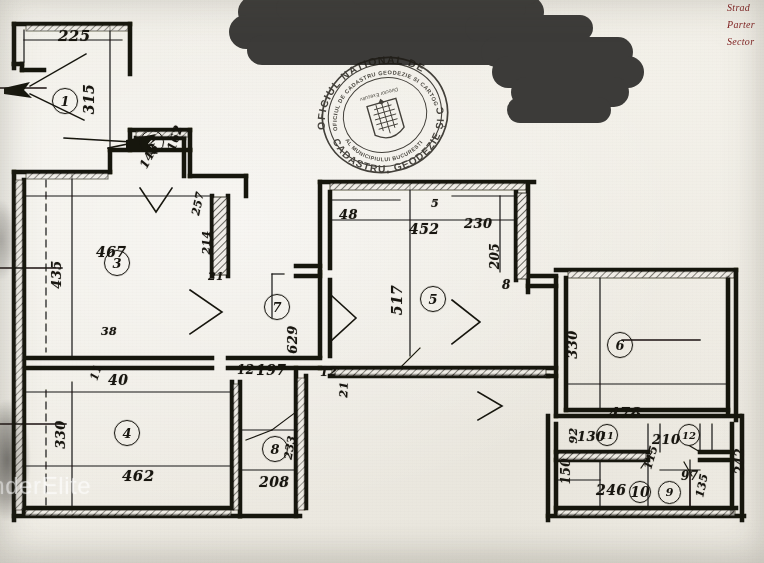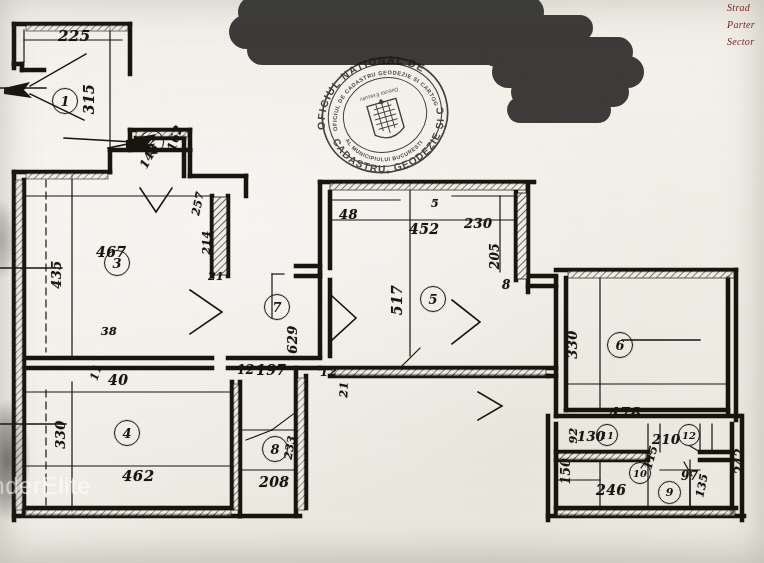--- a/index.html
+++ b/index.html
@@ -424,21 +424,21 @@
 
   <div class="roomnum" style="left:52px;top:88px;">1</div>
   <div class="roomnum" style="left:140px;top:130px;width:22px;height:22px;font-size:12px;">2</div>
   <div class="roomnum" style="left:104px;top:250px;">3</div>
   <div class="roomnum" style="left:114px;top:420px;">4</div>
   <div class="roomnum" style="left:420px;top:286px;">5</div>
   <div class="roomnum" style="left:607px;top:332px;">6</div>
   <div class="roomnum" style="left:264px;top:294px;">7</div>
   <div class="roomnum" style="left:262px;top:436px;">8</div>
   <div class="roomnum" style="left:658px;top:481px;width:21px;height:21px;font-size:11px;">9</div>
-  <div class="roomnum" style="left:629px;top:462px;width:20px;height:20px;font-size:10px;">10</div>
+  <div class="roomnum" style="left:629px;top:481px;width:20px;height:20px;font-size:14px;">10</div>
   <div class="roomnum" style="left:596px;top:424px;width:20px;height:20px;font-size:10px;">11</div>
   <div class="roomnum" style="left:678px;top:424px;width:20px;height:20px;font-size:10px;">12</div>
 
 
   <div class="watermark" id="wm-corner">finderElite</div>
 
   <div id="edge-shadow"></div>
 </div>
 
 </body></html>

